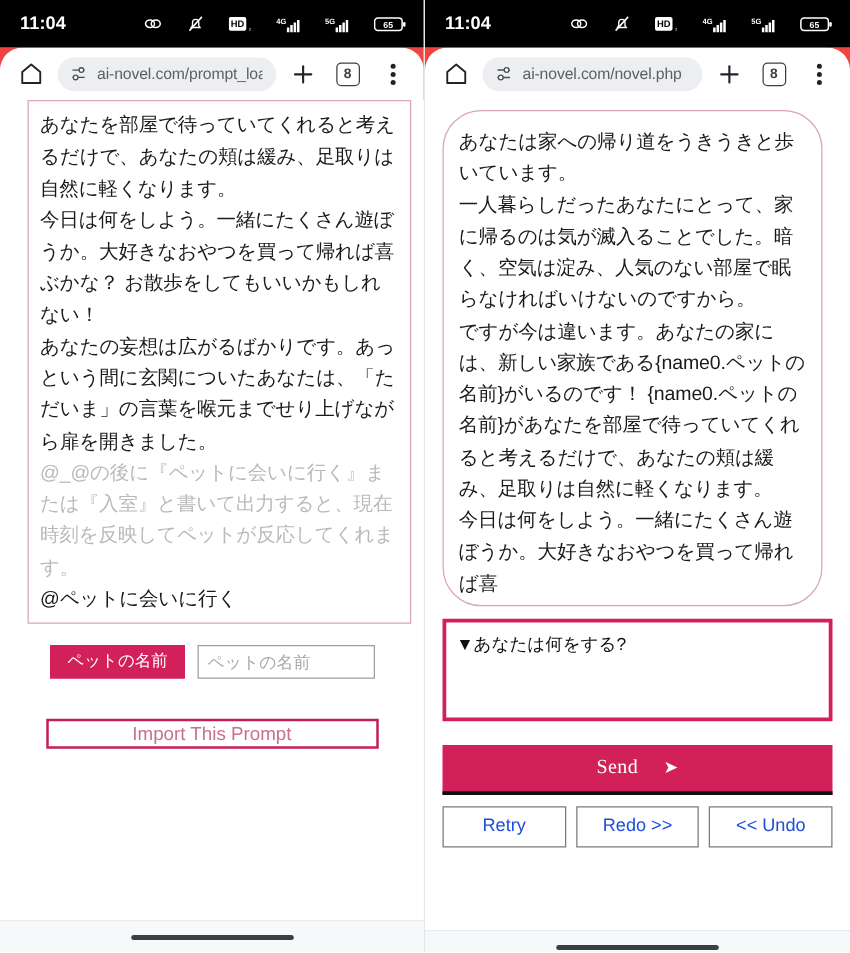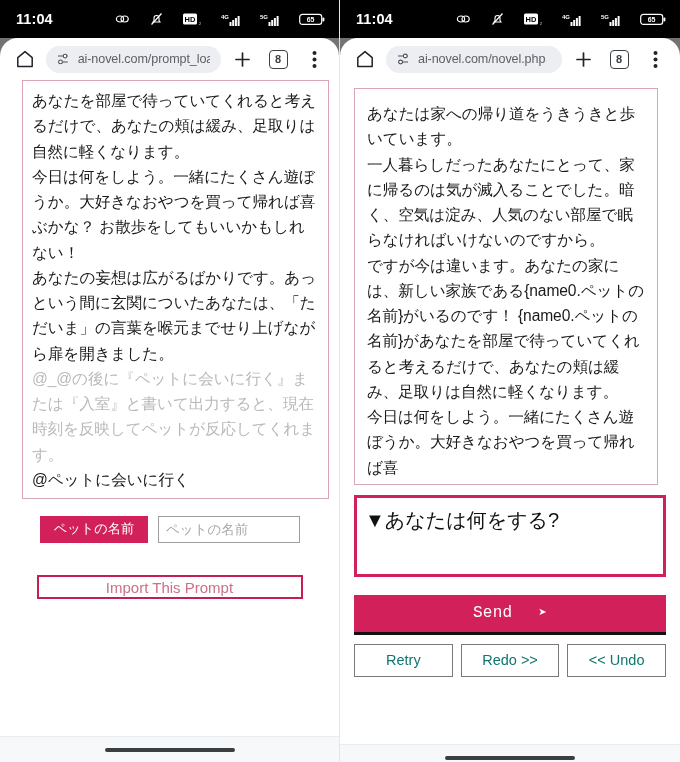--- a/index.html
+++ b/index.html
@@ -20,21 +20,21 @@
     display: flex; align-items: center; justify-content: space-between;
     padding: 0 14px 0 16px;
     position: relative; z-index: 5;
   }
   .clock { font-size: 14.5px; font-weight: 600; letter-spacing: .1px; color:#fff; }
   .status-icons { display: flex; align-items: center; gap: 20px; }
   .status-icons svg { display:block; }
 
   
   .toolbar-wrap {
-    background: #737373; position: relative; z-index: 4;
+    background: #ef4444; position: relative; z-index: 4;
     height: 42px;
   }
   .toolbar {
     background: #ffffff;
     border-radius: 18px 18px 0 0;
     height: 42px;
     display: flex; align-items: center;
     padding: 0 10px 0 10px;
     gap: 6px;
   }
@@ -61,21 +61,21 @@
   
   .page { position: relative; height: calc(762px - 38px - 42px); background:#fff; padding: 0; }
 
   .novel-card {
     margin: 0 10px 0 22px;
     border: 1.5px solid #d9a5bb;
     background: #ffffff;
     padding: 7px 9px 6px 9px;
     overflow: hidden;
   }
-  .panel.right .novel-card { margin: 8px 22px 0 14px; padding: 12px 10px 4px 12px; }
+  .panel.right .novel-card { margin: 8px 22px 0 14px; padding: 12px 10px 4px 12px; border-radius: 31px; }
 
   .novel-text {
     font-size: 15.6px; line-height: 1.62; color: #1a1a1a;
     white-space: pre-wrap; word-break: break-all;
     letter-spacing: -.1px;
   }
   .novel-text .dim { color: #b9b9b9; }
 
   
   .form-rows { margin: 17px 0 0 1px; padding: 0 18px; }
@@ -106,41 +106,41 @@
     cursor: pointer;
   }
 
   
   .answer-box {
     margin: 10px 2px 0 14px;
     border: 3px solid #d2215a;
     background: #fff;
     height: 82px;
     padding: 7px 8px;
-    font-size: 20px; color: #111;
+    font-size: 14px; color: #111;
     font-family: inherit;
     resize: none;
     width: calc(100% - 28px);
     line-height: 1.5;
   }
   .send-btn {
     display: block;
     margin: 14px 14px 0 14px;
     width: calc(100% - 28px); height: 40px;
     background: #d2215a; border: none; border-bottom: 3px solid #111;
     color: #ffffff; font-size: 16px;
     letter-spacing: .3px;
-    font-family: Liberation Mono, monospace; cursor: pointer;
+    font-family: Liberation Serif, serif; cursor: pointer;
   }
   .send-btn .arrow { margin-left: 16px; font-size: 14px; }
   .nav-btns { display: flex; gap: 8px; margin: 9px 14px 0 14px; }
   .nav-btn {
     flex: 1 1 0; height: 33px;
     background: #ffffff; border: 1.5px solid #7a7a7a;
-    color: #0f766e; font-size: 14.5px;
+    color: #1d4ed8; font-size: 14.5px;
     font-family: inherit; cursor: pointer;
   }
 
   
   .gesture-area {
     position: absolute; left: 0; right: 0; bottom: 0; height: 26px;
     background: #f7f8fa; border-top: 1px solid #e9ecef;
     display: flex; align-items: center; justify-content: center;
   }
   .gesture-pill { width: 130px; height: 4px; border-radius: 3px; background: #3a3f44; }

